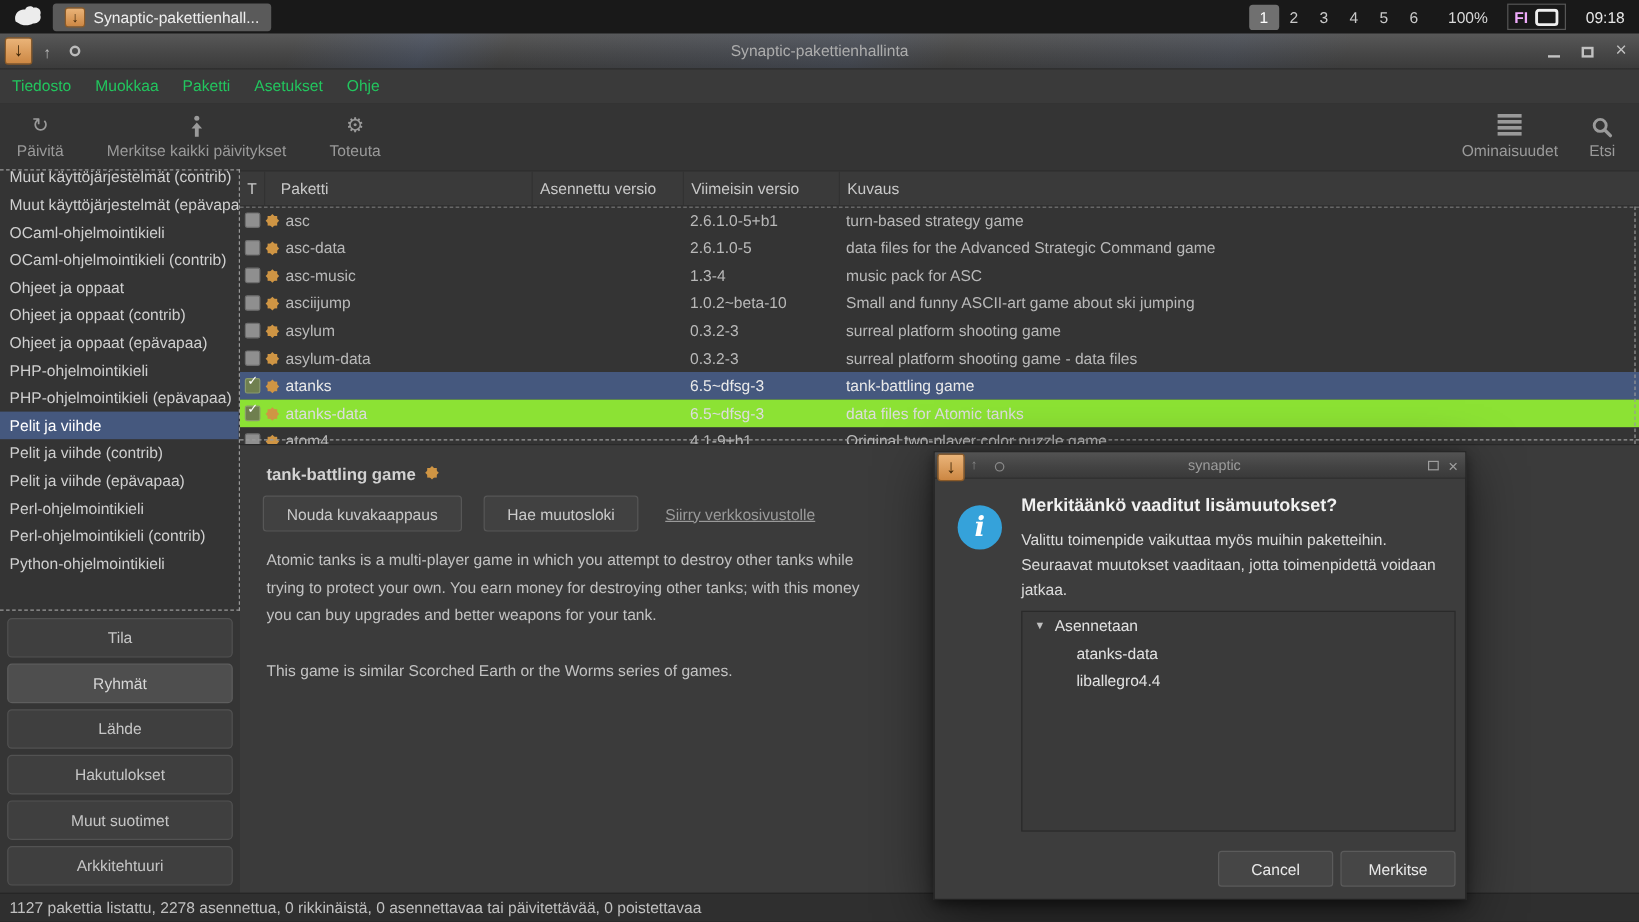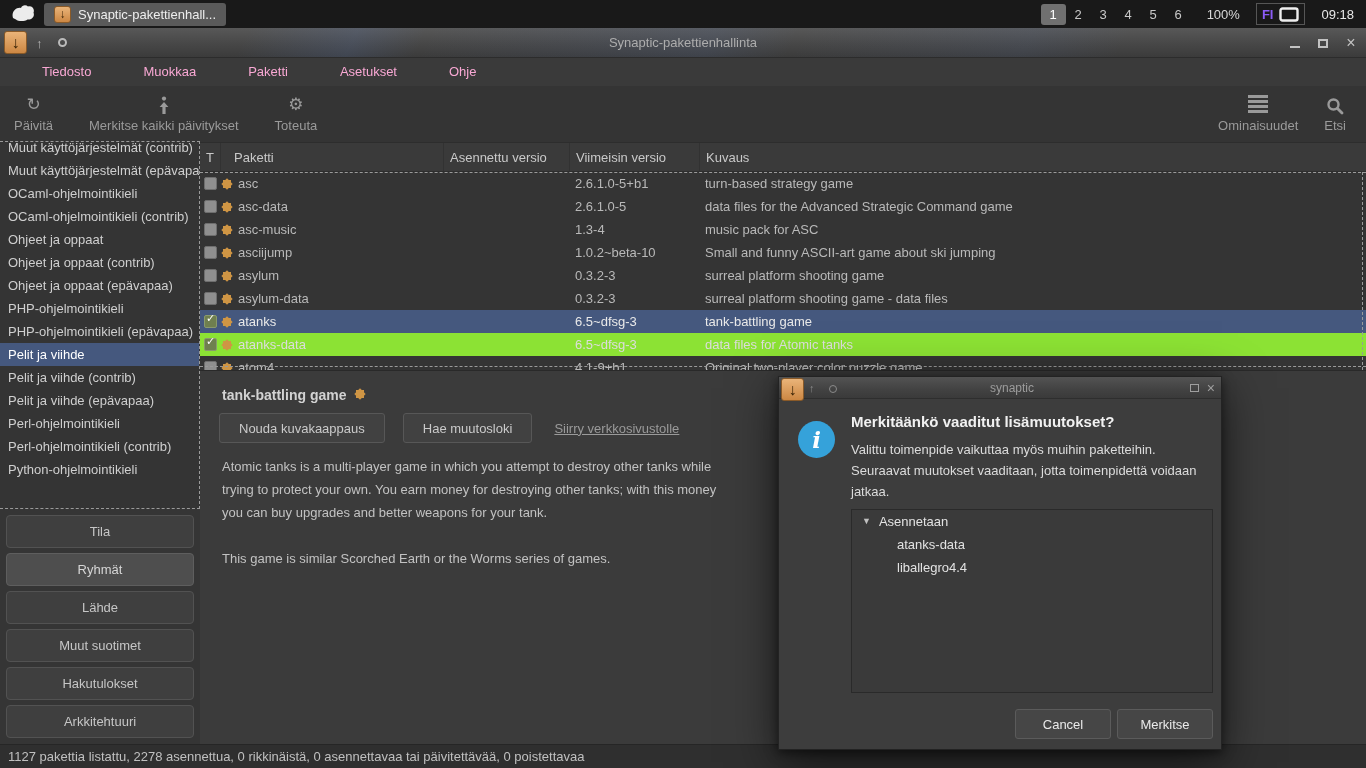--- a/index.html
+++ b/index.html
@@ -12,21 +12,21 @@
   .whisker { width:30px; display:flex; align-items:center; justify-content:center; }
   .taskbtn { margin-left:6px; height:23px; background:#5a5a5a; border-radius:3px; display:flex; align-items:center; gap:7px; padding:0 10px; color:#eeeeee; }
   .syn-icon { display:inline-flex; align-items:center; justify-content:center; background:linear-gradient(180deg,#eab479,#cc8743); border:1px solid #8a5a28; border-radius:3px; color:#3c2406; font-weight:bold; }
   .syn-icon.sm { width:17px; height:17px; font-size:12px; }
   .syn-icon.md { width:23px; height:23px; font-size:16px; }
   .panel-spacer { flex:1; }
   .ws { width:25px; height:21px; display:flex; align-items:center; justify-content:center; color:#c9c9c9; }
   .ws.active { background:#707070; border-radius:3px; color:#ffffff; }
   .volume { margin-left:16px; color:#d8d8d8;text-align:right; }
   .kbdbox { margin-left:16px; height:22px; border:1px solid #565656; display:flex; align-items:center; gap:6px; padding:0 5px; }
-  .kbd-layout { color:#8b5cf6; font-weight:bold; }
+  .kbd-layout { color:#f0abfc; font-weight:bold; }
   .clock { margin-left:16px; margin-right:4px; color:#e8e8e8; }
 
   
   .window { position:absolute; left:0; top:28px; width:1366px; height:740px; background:#353535; }
   .titlebar { position:absolute; left:0; top:0; width:100%; height:30px;
       background-image:
         linear-gradient(115deg, rgba(80,120,200,0) 18%, rgba(90,130,210,.14) 26%, rgba(80,120,200,0) 31%, rgba(90,130,210,.10) 52%, rgba(80,120,200,0) 58%, rgba(90,130,210,.08) 75%, rgba(80,120,200,0) 82%),
         linear-gradient(180deg,#585858,#474747 55%,#3b3b3b);
       border-bottom:1px solid #2c2c2c; }
   .titlebar .syn-icon.md { position:absolute; left:4px; top:3px; }
@@ -34,21 +34,21 @@
   .tb-up { left:36px; }
   .tb-circle { left:58px; width:9px; height:9px; top:10px; border:2px solid #bbbbbb; border-radius:50%; }
   .tb-title { position:absolute; left:0; right:0; top:0; height:30px; line-height:30px; text-align:center; color:#adadad; font-size:13px; }
   .winctl { position:absolute; right:4px; top:0; height:30px; display:flex; align-items:center; gap:6px; }
   .wbtn { width:22px; height:22px; display:flex; align-items:center; justify-content:center; color:#c2c2c2; }
   .glyph-min { width:10px; border-top:2px solid #c2c2c2; margin-top:8px; }
   .glyph-max { width:10px; height:9px; border:2px solid #c2c2c2; }
   .glyph-close { font-size:16px; line-height:1; }
 
   .menubar { position:absolute; left:0; top:30px; width:100%; height:28px; background:#3a3a3a; display:flex; align-items:center; }
-  .menu-item { padding:0 10px; color:#f9a8d4; height:28px; line-height:28px;margin-left:32px; }
+  .menu-item { padding:0 10px; color:#22c55e; height:28px; line-height:28px; }
 
   .toolbar { position:absolute; left:0; top:58px; width:100%; height:57px; background:#343434; border-bottom:1px solid #2d2d2d; display:flex; align-items:center; padding:0 14px; }
   .toolitem { display:flex; flex-direction:column; align-items:center; justify-content:center; gap:3px; color:#9a9a9a; margin-right:36px; }
   .toolitem .ticon { height:20px; display:flex; align-items:flex-end; justify-content:center; font-size:17px; color:#9a9a9a; }
   .tool-right { margin-left:auto; display:flex; }
   .tool-right .toolitem { margin-right:26px; }
   .tool-right .toolitem:last-child { margin-right:6px; }
   .bars { display:flex; flex-direction:column; gap:2px; padding-bottom:2px; }
   .bars i { display:block; width:20px; height:3px; background:#9a9a9a; }
 
@@ -240,22 +240,22 @@
               <div class="cat">Perl-ohjelmointikieli</div>
               <div class="cat">Perl-ohjelmointikieli (contrib)</div>
               <div class="cat">Python-ohjelmointikieli</div>
             </div>
         </div>
         <div class="filterbtns">
 
         <div class="fbtn">Tila</div>
             <div class="fbtn active">Ryhmät</div>
             <div class="fbtn">Lähde</div>
+            <div class="fbtn">Hakutulokset</div>
             <div class="fbtn">Muut suotimet</div>
-            <div class="fbtn">Hakutulokset</div>
             <div class="fbtn">Arkkitehtuuri</div>
           </div>
       </div>
 
       <div class="main">
         <div class="thead">
           <span class="hc">T</span>
           <span class="hc pkg">Paketti</span>
           <span class="hc">Asennettu versio</span>
           <span class="hc">Viimeisin versio</span>

